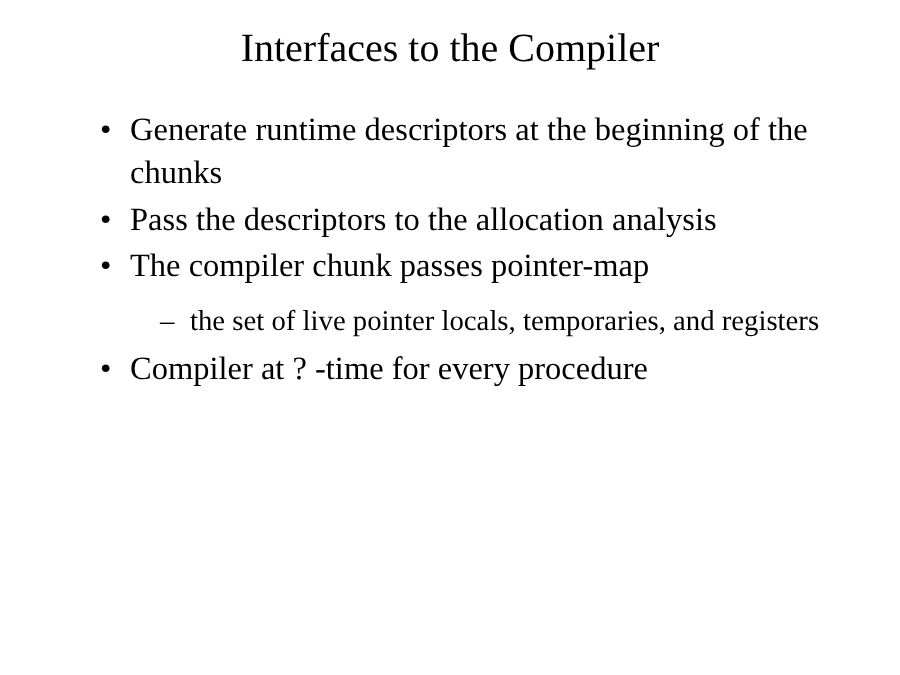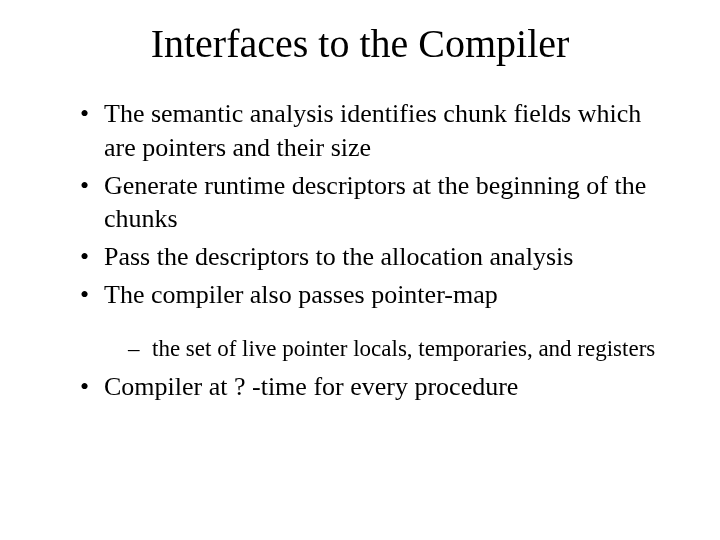--- a/index.html
+++ b/index.html
@@ -14,21 +14,21 @@
       font-family: "Times New Roman", Times, serif;
       color: #000000;
       padding: 20px 0;
     }
     .slide {
       width: 100%;
       height: 100%;
     }
     .title {
       text-align: center;
-      font-size: 40px;
+      font-size: 32px;
       font-weight: normal;
       margin-bottom: 30px;
       padding: 0 40px;
     }
     .content {
       padding: 0 50px 0 80px;
     }
     .bullet-list {
       list-style: none;
     }
@@ -40,21 +40,21 @@
       padding-left: 24px;
     }
     .bullet-item::before {
       content: "•";
       position: absolute;
       left: 0;
       font-size: 26px;
     }
     .sub-list {
       list-style: none;
-      margin-top: 22px;
+      margin-top: 12px;
       margin-bottom: 6px;
     }
     .sub-item {
       position: relative;
       font-size: 23px;
       line-height: 1.3;
       padding-left: 48px;
     }
     .sub-item::before {
       content: "–";
@@ -63,25 +63,24 @@
       font-size: 23px;
     }
   </style>
 </head>
 <body>
 
 <div class="slide">
   <h1 class="title">Interfaces to the Compiler</h1>
   <div class="content">
     <ul class="bullet-list">
-      <li class="bullet-item">The semantic analysis identifies chunk fields which are pointers and their size</li>
       <li class="bullet-item">Generate runtime descriptors at the beginning of the chunks</li>
       <li class="bullet-item">Pass the descriptors to the allocation analysis</li>
       <li class="bullet-item">
-        <span>The compiler also passes pointer-map</span>
+        <span>The compiler chunk passes pointer-map</span>
         <ul class="sub-list">
           <li class="sub-item">the set of live pointer locals, temporaries, and registers</li>
         </ul>
       </li>
       <li class="bullet-item">Compiler at ? -time for every procedure</li>
     </ul>
   </div>
 </div>
 
 </body></html>

